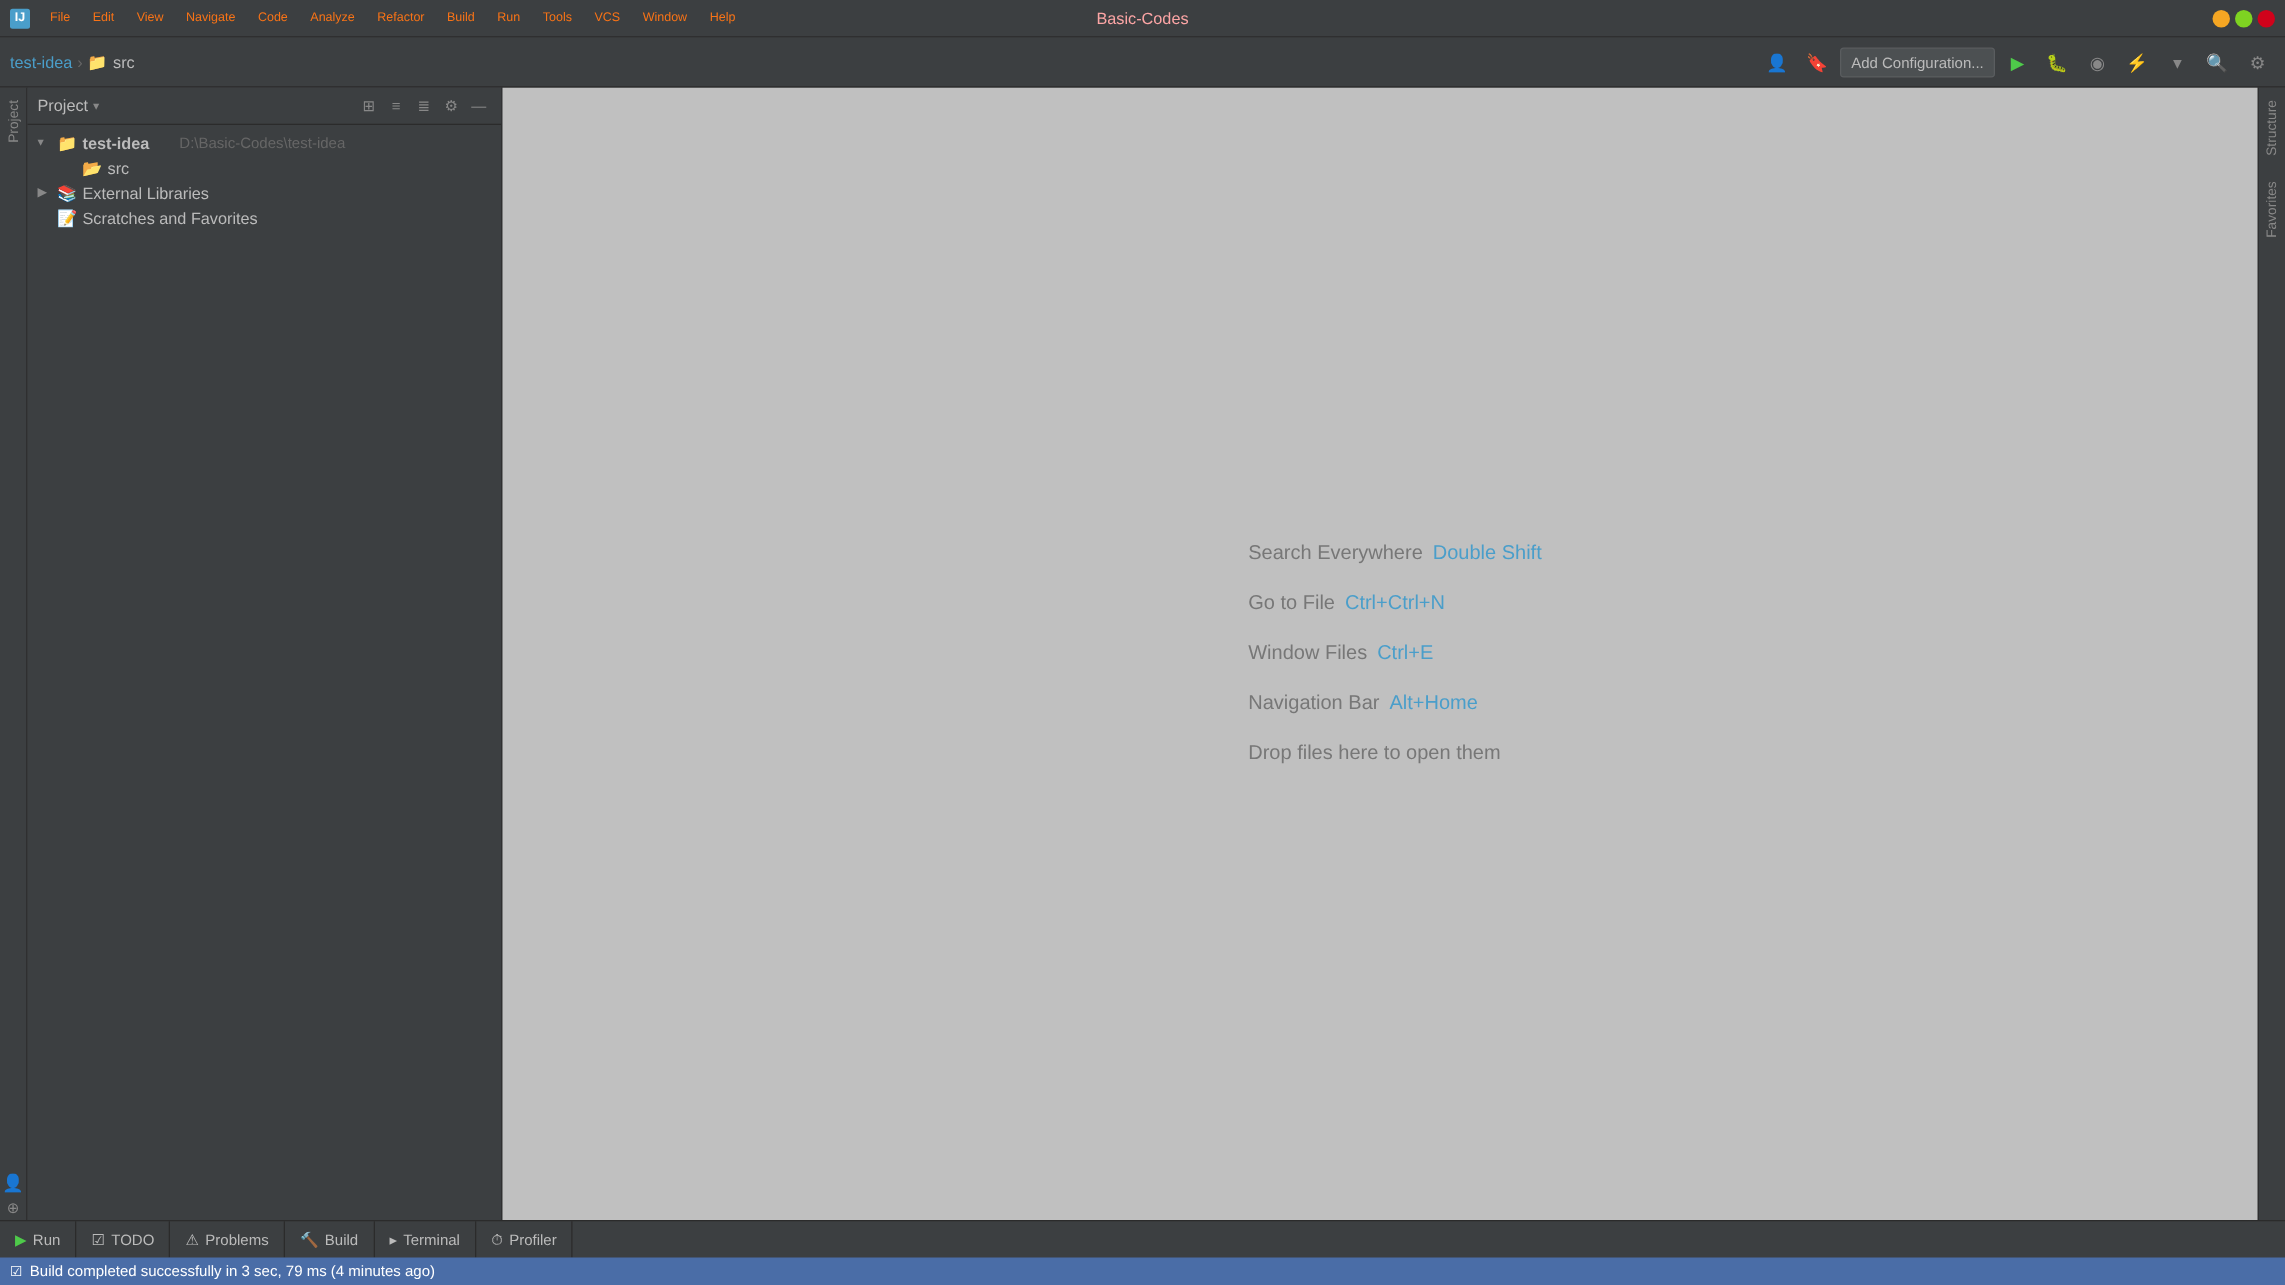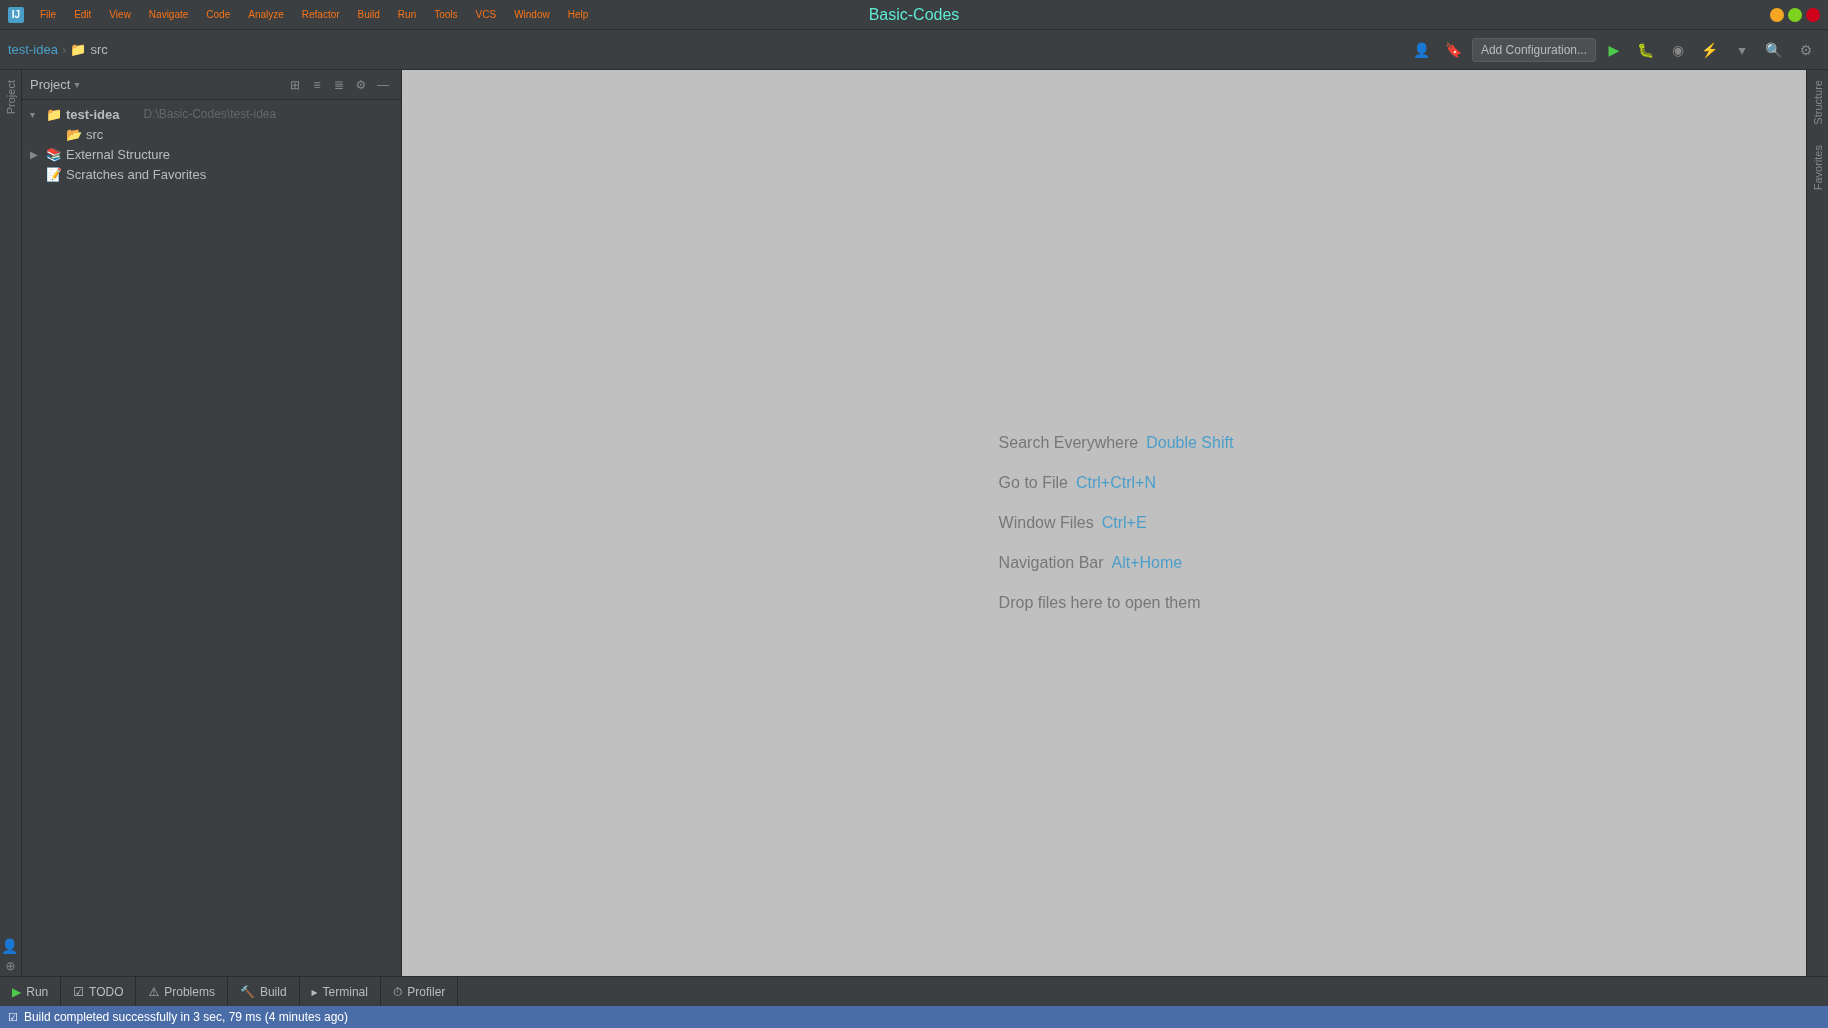--- a/index.html
+++ b/index.html
@@ -43,22 +43,22 @@
       padding: 3px 8px;
       color: #f97316;
       cursor: pointer;
       border-radius: 3px;
       font-size: 10px;
     }
     #title-center {
       position: absolute;
       left: 50%;
       transform: translateX(-50%);
-      color: #5eead4;
-      font-size: 16px;
+      color: #fca5a5;
+      font-size: 13px;
       text-align: center;
     }
     #title-controls {
       display: flex;
       align-items: center;
       gap: 4px;
       margin-left: auto;
     }
     .title-btn {
       width: 14px; height: 14px;
@@ -377,21 +377,21 @@
 
       <div class="tree-item" style="padding-left: 28px;">
         <span class="tree-arrow" style="width:12px;"></span>
         <span class="tree-icon" style="color:#6897bb;">📂</span>
         <span style="color: #bbbbbb;">src</span>
       </div>
 
       <div class="tree-item" style="padding-left: 8px;">
         <span class="tree-arrow">▶</span>
         <span class="tree-icon" style="color:#888; font-size: 13px;">📚</span>
-        <span style="color: #bbbbbb;">External Structure</span>
+        <span style="color: #bbbbbb;">External Libraries</span>
       </div>
 
       <div class="tree-item" style="padding-left: 8px;">
         <span class="tree-arrow" style="width:12px;"></span>
         <span class="tree-icon" style="color:#888; font-size: 13px;">📝</span>
         <span style="color: #bbbbbb;">Scratches and Favorites</span>
       </div>
     </div>
   </div>
 

